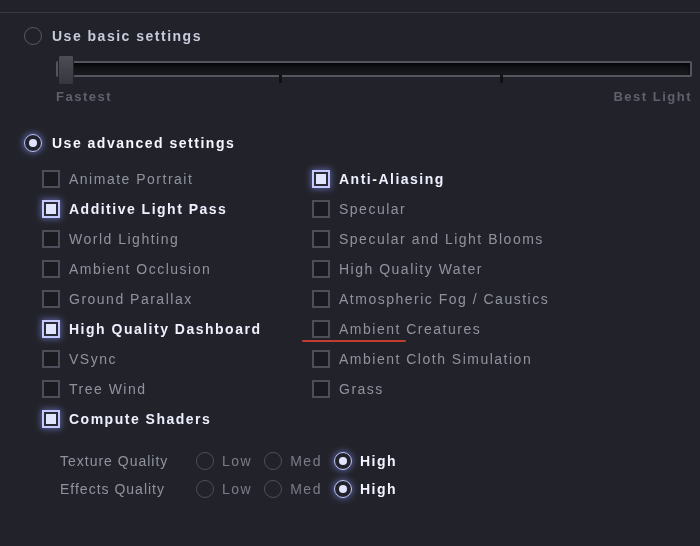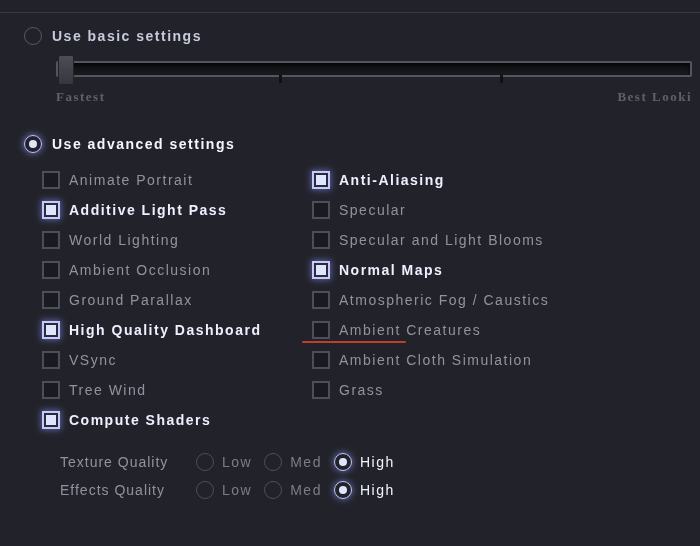--- a/index.html
+++ b/index.html
@@ -46,21 +46,20 @@
   .radio-label {
     font-weight: bold;
     color: #c7cbdc;
   }
   .radio-label.selected {
     color: #f5f6ff;
   }
   .slider-wrap {
     margin: 16px 0 10px 32px;
     width: 636px;
-    font-family: Liberation Serif, serif;
   }
   .slider-track {
     position: relative;
     height: 12px;
     background: linear-gradient(#0e0f12, #1a1b20);
     border: 2px solid #55555d;
     border-radius: 2px;
     box-shadow: inset 0 2px 4px rgba(0,0,0,0.7);
   }
   .slider-handle {
@@ -175,21 +174,21 @@
     border-radius: 50%;
     background: #e0e4ff;
   }
   .mini-label {
     color: #7a7d89;
     margin-right: 4px;
     text-align: center;
   }
   .mini-label.sel {
     color: #f2f4ff;
-    font-weight: normal;
+    font-weight: bold;
   }
   .top-divider {
     height: 1px;
     background: #3a3b42;
     margin: -10px -24px 14px -24px;
   }
 </style>
 </head>
 <body>
 
@@ -202,21 +201,21 @@
   </div>
 
   <div class="slider-wrap">
     <div class="slider-track">
       <div class="slider-handle"></div>
       <div class="slider-tick" style="left:35%"></div>
       <div class="slider-tick" style="left:70%"></div>
     </div>
     <div class="slider-labels">
       <span>Fastest</span>
-      <span>Best Looki</span>
+      <span>Best Light</span>
     </div>
   </div>
 
   <div class="advanced">
     <div class="radio-row">
       <span class="radio-outer selected">
         <span class="radio-dot"></span>
       </span>
       <span class="radio-label selected">Use advanced settings</span>
     </div>
@@ -244,22 +243,22 @@
         </div>
         <div class="check-row">
           <span class="check-box"></span>
           <span class="check-label">Specular and Light Blooms</span>
         </div>
         <div class="check-row">
           <span class="check-box"></span>
           <span class="check-label">Ambient Occlusion</span>
         </div>
         <div class="check-row">
-          <span class="check-box checked"></span>
-          <span class="check-label checked">Normal Maps</span>
+          <span class="check-box"></span>
+          <span class="check-label">High Quality Water</span>
         </div>
         <div class="check-row">
           <span class="check-box"></span>
           <span class="check-label">Ground Parallax</span>
         </div>
         <div class="check-row">
           <span class="check-box"></span>
           <span class="check-label">Atmospheric Fog / Caustics</span>
         </div>
         <div class="check-row">

